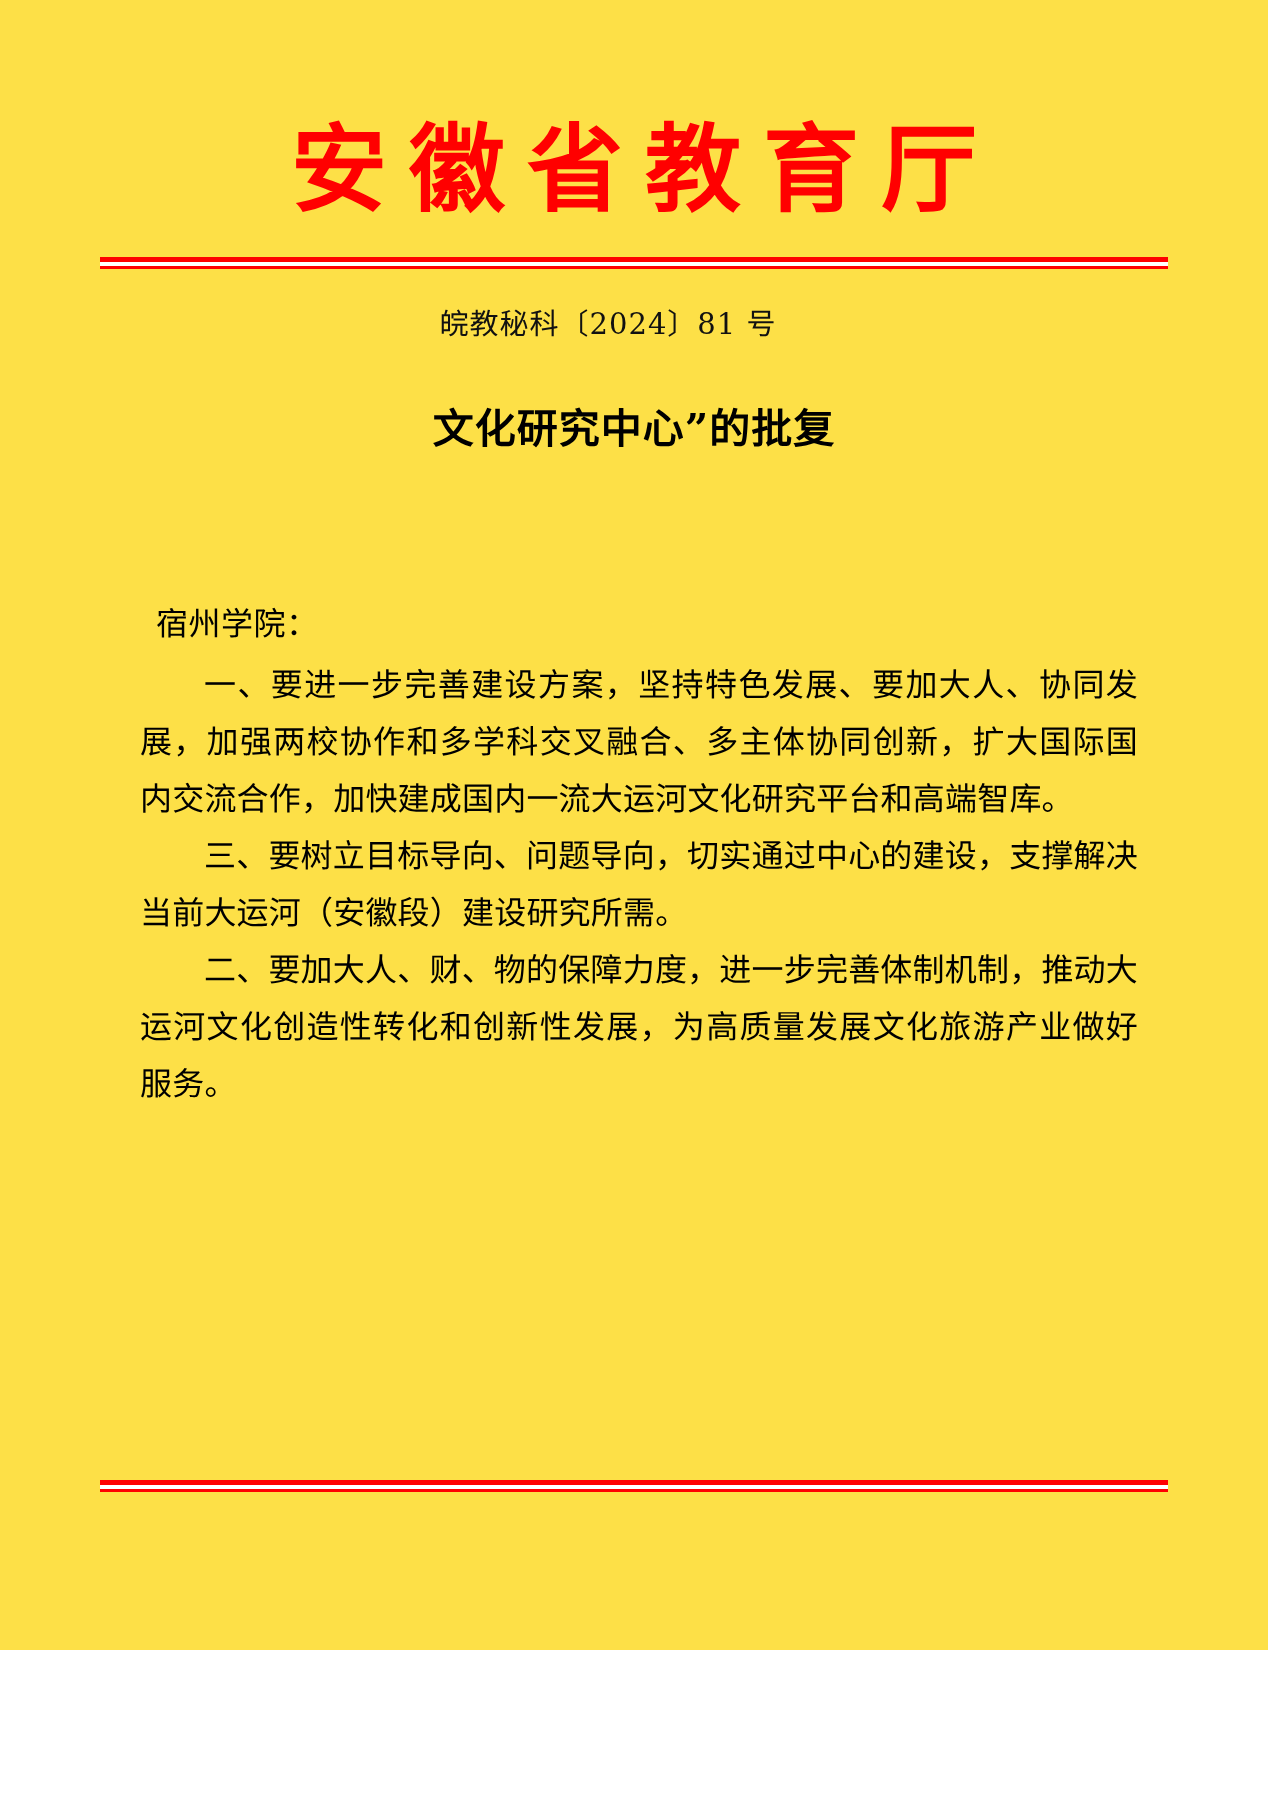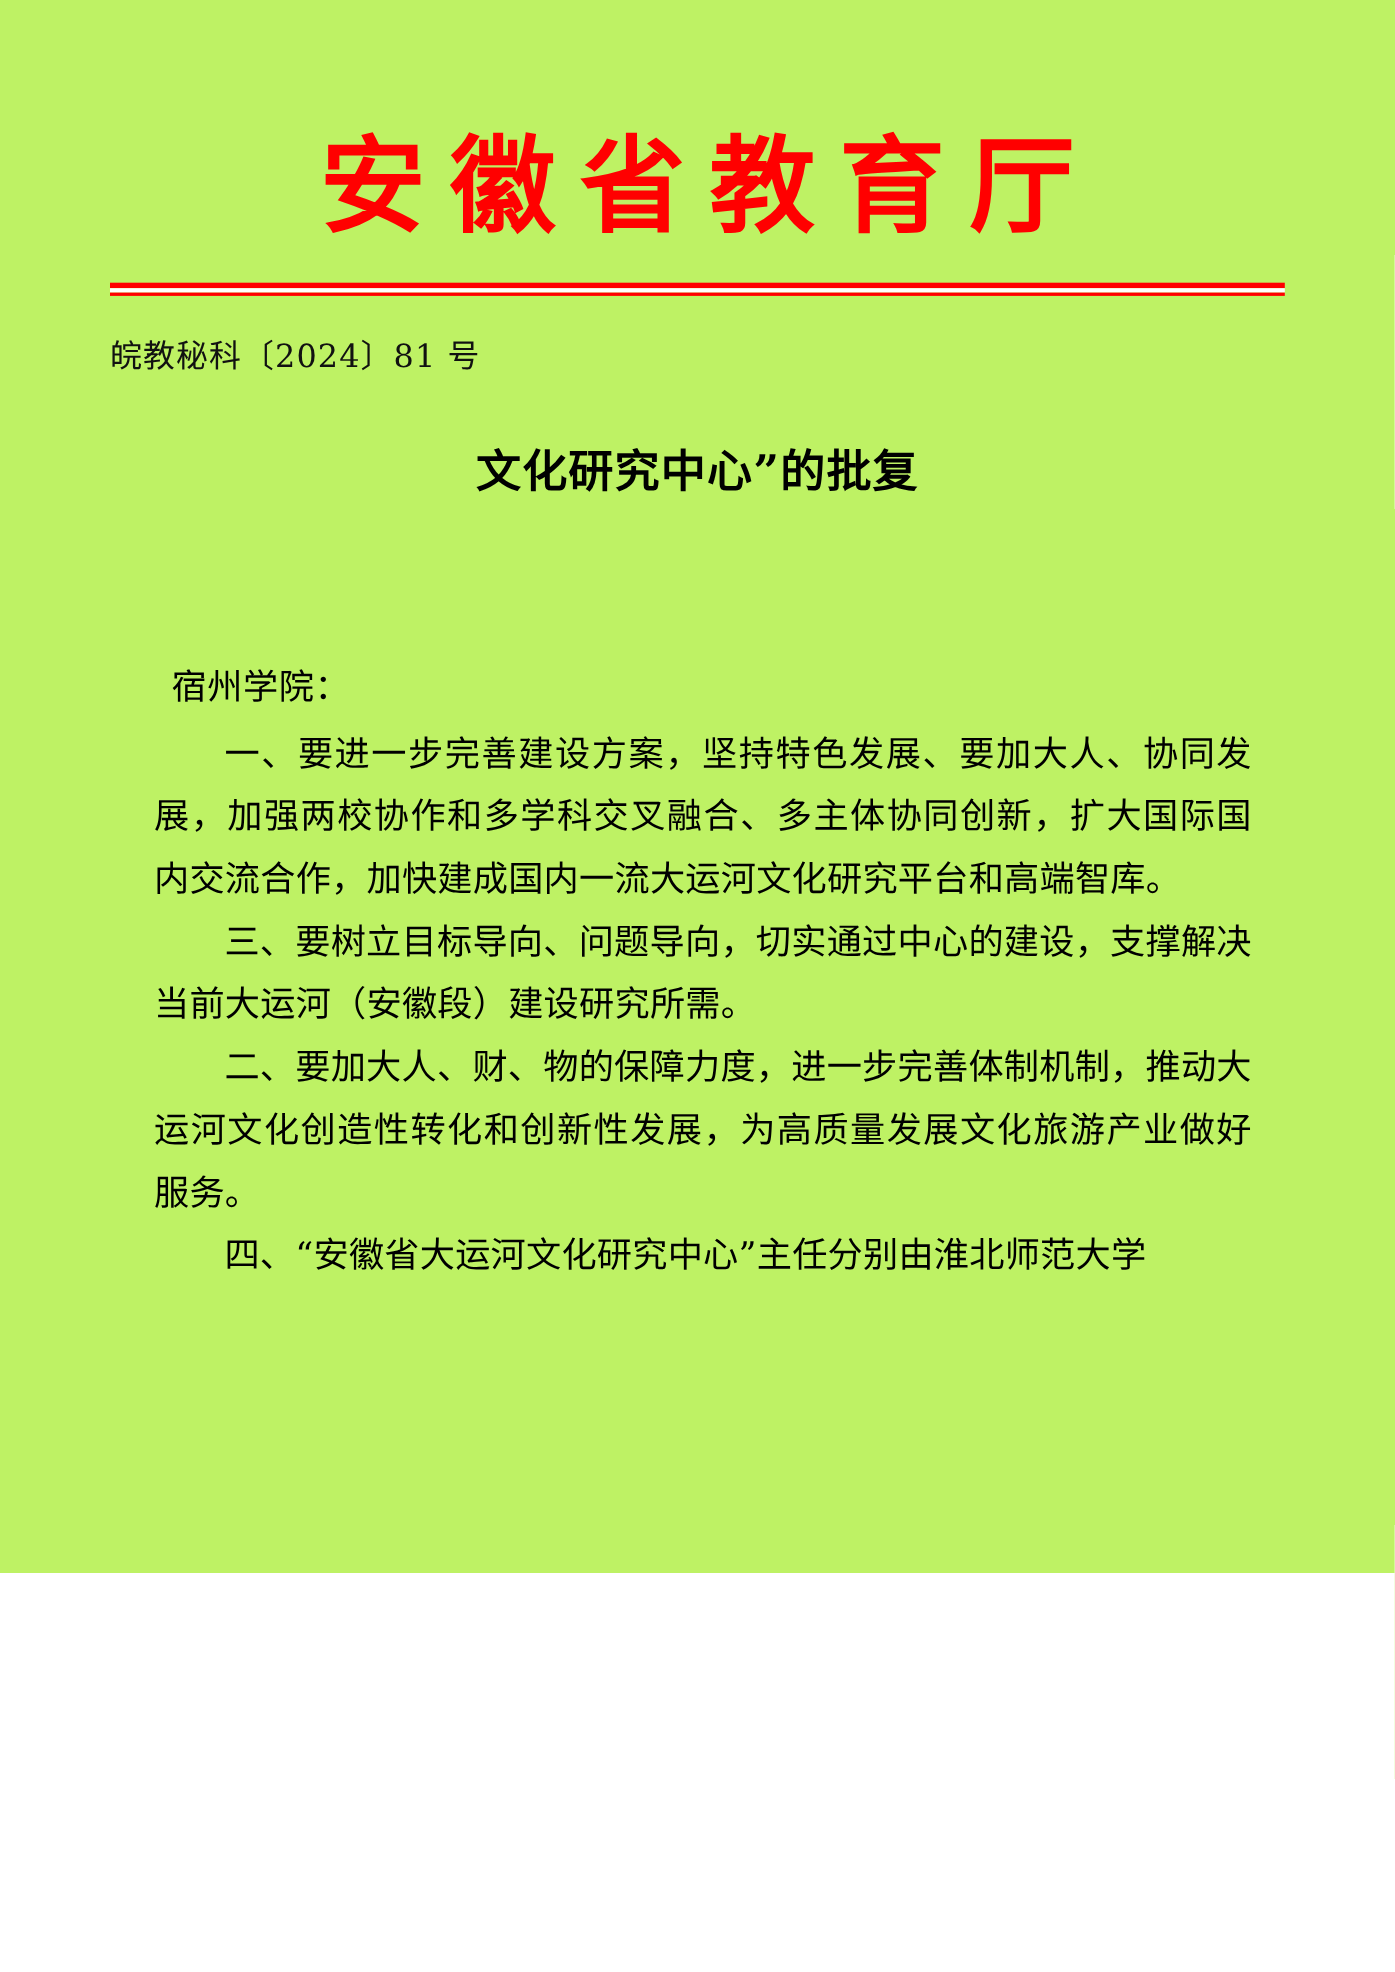--- a/index.html
+++ b/index.html
@@ -8,23 +8,23 @@
     padding: 0;
     background: #ffffff;
   }
   body {
     font-family: "DejaVu Serif", "Liberation Serif", serif;
     color: #000000;
   }
   .page {
     position: relative;
     width: 1268px;
-    height: 1430px;
+    height: 1650px;
     margin: 0 auto;
-    background: #bef264;
+    background: #fde047;
     box-sizing: border-box;
     overflow: hidden;
   }
 
   
   .masthead {
     position: absolute;
     left: 0;
     top: 118px;
     width: 100%;
@@ -61,21 +61,21 @@
     height: 3px;
     background: #ff0000;
   }
 
   
   .doc-number {
     position: absolute;
     left: 100px;
     right: 100px;
     top: 300px;
-    text-align: left;
+    text-align: center;
     padding-right: 52px;
     font-size: 29px;
     letter-spacing: 1px;
     color: #111111;
     font-family: "DejaVu Serif", "Liberation Serif", serif;
   }
 
   
   .doc-title {
     position: absolute;
@@ -157,21 +157,20 @@
 
   <div class="doc-title">
     <span class="tline">文化研究中心”的批复</span>
   </div>
 
   <div class="body-wrap">
     <p class="salutation">宿州学院：</p>
     <p class="para">一、要进一步完善建设方案，坚持特色发展、要加大人、协同发展，加强两校协作和多学科交叉融合、多主体协同创新，扩大国际国内交流合作，加快建成国内一流大运河文化研究平台和高端智库。</p>
     <p class="para">三、要树立目标导向、问题导向，切实通过中心的建设，支撑解决当前大运河（安徽段）建设研究所需。</p>
     <p class="para">二、要加大人、财、物的保障力度，进一步完善体制机制，推动大运河文化创造性转化和创新性发展，为高质量发展文化旅游产业做好服务。</p>
-    <p class="para">四、“安徽省大运河文化研究中心”主任分别由淮北师范大学</p>
   </div>
 
   <div class="red-rule-bottom">
     <div class="thick"></div>
     <div class="gap"></div>
     <div class="thin"></div>
   </div>
 
 </div>
 

